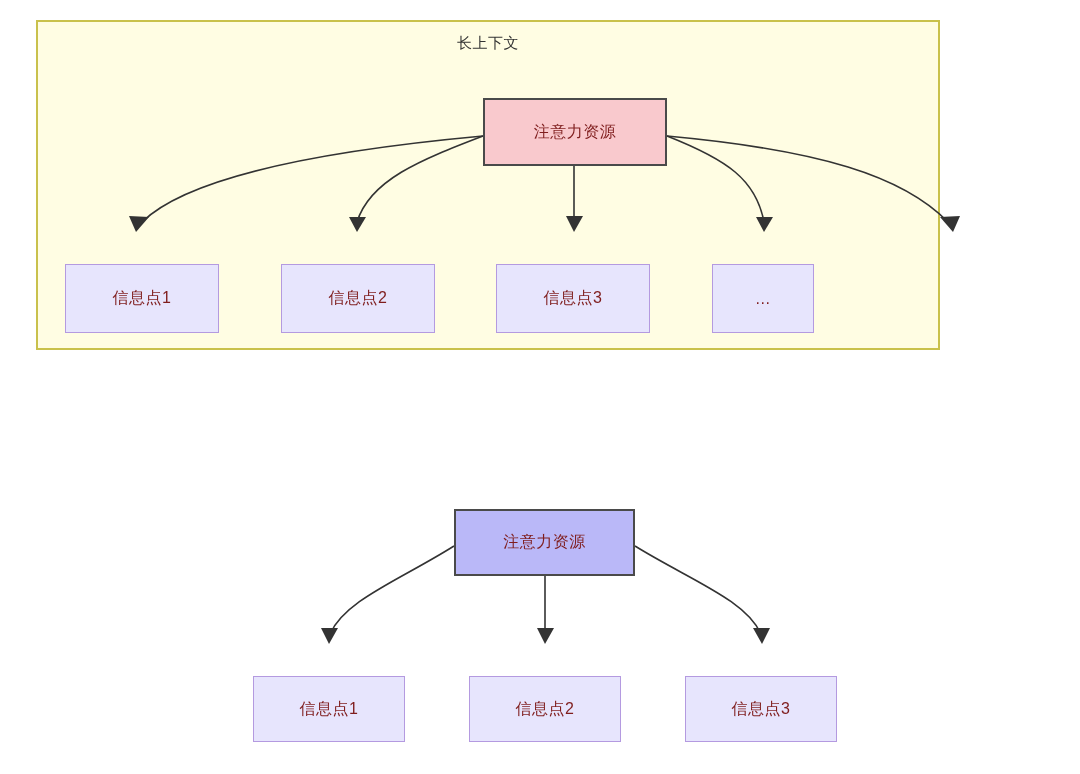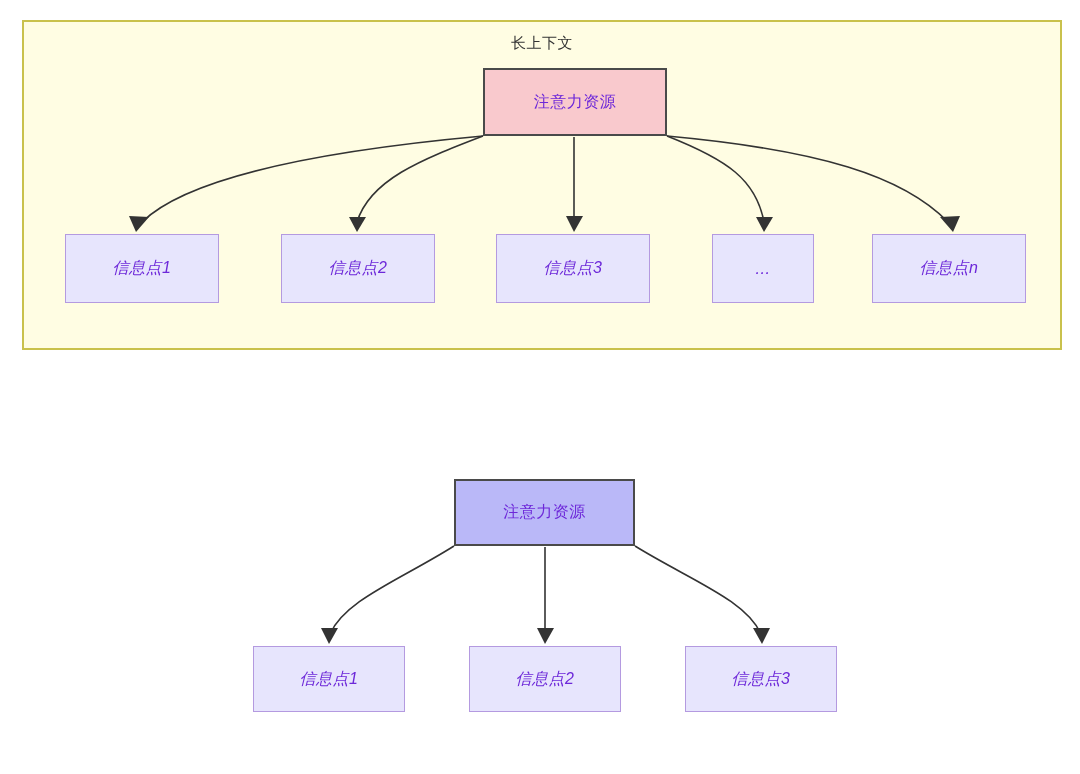--- a/index.html
+++ b/index.html
@@ -26,22 +26,22 @@
     width: 1080px;
     height: 774px;
   }
   .panel {
     position: absolute;
     background: #fffde3;
     border: 2px solid #c9c14c;
     box-sizing: border-box;
   }
   #panel-long {
-    left: 22px; top: 20px;
-    width: 1040px; height: 330px;
+    left: 36px; top: 20px;
+    width: 904px; height: 330px;
   }
   #panel-short {
     left: 209px; top: 428px;
     width: 679px; height: 334px;
   }
   .panel-title {
     position: absolute;
     width: 100%;
     text-align: center;
     top: 12px;
@@ -50,35 +50,35 @@
     color: #333333;
     letter-spacing: 0.5px;
   }
   .node {
     position: absolute;
     box-sizing: border-box;
     display: flex;
     align-items: center;
     justify-content: center;
     font-size: 16px;
-    color: #6d28d9;
+    color: #7f1d1d;
     letter-spacing: 0.5px;
+    margin-top: 30px;
   }
   .node-attention-long {
     background: #f9c9cd;
     border: 2.5px solid #4a4a4a;
   }
   .node-attention-short {
     background: #bab8f8;
     border: 2.5px solid #4a4a4a;
   }
   .node-info {
     background: #e7e5fd;
     border: 1.5px solid #b49ae0;
-    font-style: italic;
   }
   
   #node-attention-long { left: 483px; top: 68px; width: 184px; height: 68px; }
   #long-info-0 { left: 65px;  top: 234px; width: 154px; height: 69px; }
   #long-info-1 { left: 281px; top: 234px; width: 154px; height: 69px; }
   #long-info-2 { left: 496px; top: 234px; width: 154px; height: 69px; }
   #long-info-3 { left: 712px; top: 234px; width: 102px; height: 69px; }
   #long-info-4 { left: 872px; top: 234px; width: 154px; height: 69px; }
   
   #node-attention-short { left: 454px; top: 479px; width: 181px; height: 67px; }
@@ -151,23 +151,20 @@
   </div>
   <div class="node node-info" id="long-info-1">
     <span>信息点2</span>
   </div>
   <div class="node node-info" id="long-info-2">
     <span>信息点3</span>
   </div>
   <div class="node node-info" id="long-info-3">
     <span>...</span>
   </div>
-  <div class="node node-info" id="long-info-4">
-    <span>信息点n</span>
-  </div>
 
   <div class="node node-attention-short" id="node-attention-short">
     <span>注意力资源</span>
   </div>
 
   <div class="node node-info" id="short-info-0">
     <span>信息点1</span>
   </div>
   <div class="node node-info" id="short-info-1">
     <span>信息点2</span>

